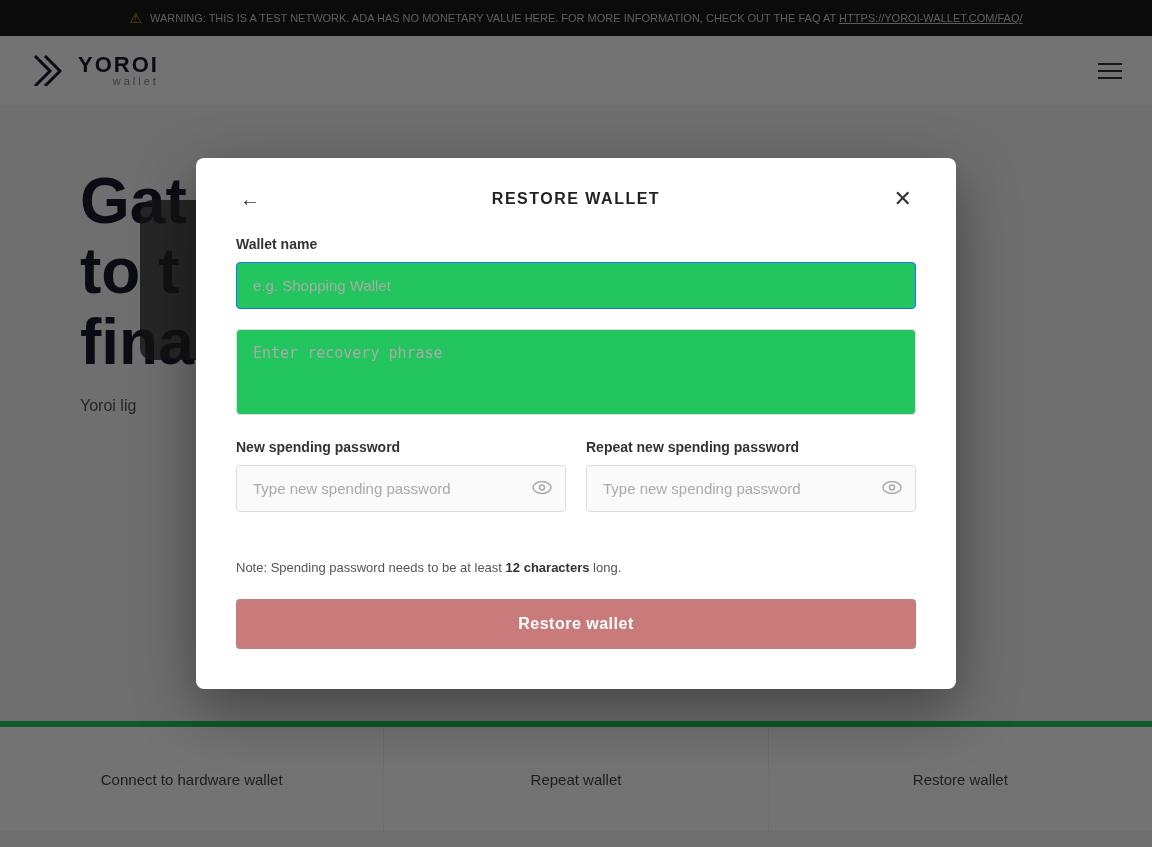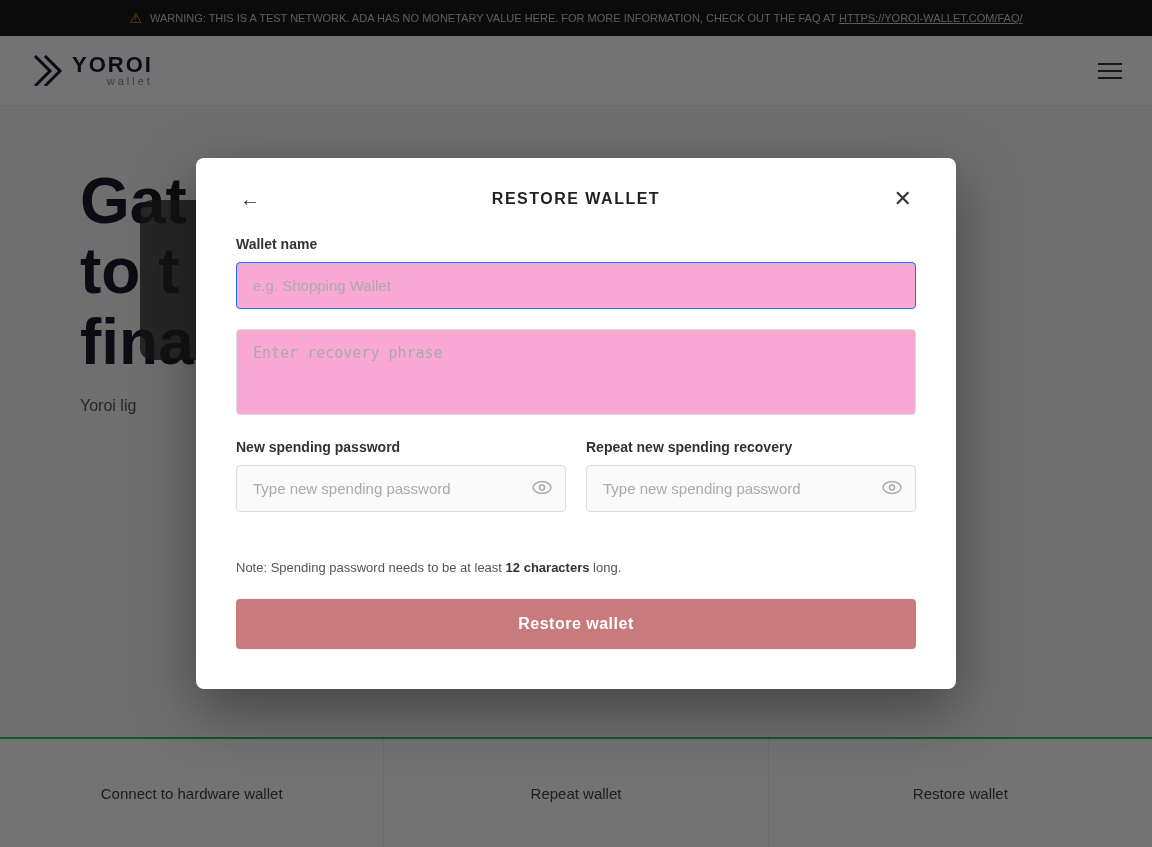--- a/index.html
+++ b/index.html
@@ -53,21 +53,21 @@
       display: flex;
       align-items: center;
       justify-content: space-between;
       padding: 0 30px;
       z-index: 2;
       border-bottom: 1px solid #eee;
     }
     .logo-area {
       display: flex;
       align-items: center;
-      gap: 2px;
+      gap: 8px;
     }
     .logo-icon {
       color: #1a1a2e;
       font-size: 28px;
       font-weight: bold;
       line-height: 1;
     }
     .logo-text {
       display: flex;
       flex-direction: column;
@@ -115,28 +115,28 @@
     }
     .page-subtitle {
       font-size: 16px;
       color: #555;
       margin-bottom: 30px;
     }
 
     
     .action-bar {
       position: absolute;
-      bottom: 0;
+      bottom: 16px;
       left: 0; right: 0;
       height: 110px;
       background: #fff;
       display: flex;
       align-items: center;
       z-index: 2;
-      border-top: 2px solid #22c55e;
+      border-top: 6px solid #22c55e;
     }
     .action-item {
       flex: 1;
       display: flex;
       align-items: center;
       justify-content: center;
       height: 100%;
       font-size: 15px;
       color: #444;
       border-right: 1px solid #eee;
@@ -209,21 +209,21 @@
       margin-bottom: 10px;
       display: block;
     }
     .form-input {
       width: 100%;
       border: 1.5px solid #1a73e8;
       border-radius: 4px;
       padding: 14px 16px;
       font-size: 15px;
       color: #333;
-      background: #f9a8d4;
+      background: #22c55e;
       outline: none;
     }
     .form-input::placeholder {
       color: #aaa;
     }
     .form-input.textarea {
       height: 86px;
       resize: none;
       border-color: #ddd;
     }
@@ -387,21 +387,21 @@
           <input type="password" placeholder="Type new spending password" style="">
           <span class="eye-icon">
             <svg width="20" height="14" viewBox="0 0 20 14" fill="none">
               <ellipse cx="10" cy="7" rx="9" ry="6" stroke="#aaa" stroke-width="1.5"></ellipse>
               <circle cx="10" cy="7" r="2.5" stroke="#aaa" stroke-width="1.5"></circle>
             </svg>
           </span>
         </div>
       </div>
       <div class="password-group">
-        <label class="form-label">Repeat new spending recovery</label>
+        <label class="form-label">Repeat new spending password</label>
         <div class="password-input-wrap">
           <input type="password" placeholder="Type new spending password" style="">
           <span class="eye-icon">
             <svg width="20" height="14" viewBox="0 0 20 14" fill="none">
               <ellipse cx="10" cy="7" rx="9" ry="6" stroke="#aaa" stroke-width="1.5"></ellipse>
               <circle cx="10" cy="7" r="2.5" stroke="#aaa" stroke-width="1.5"></circle>
             </svg>
           </span>
         </div>
       </div>

